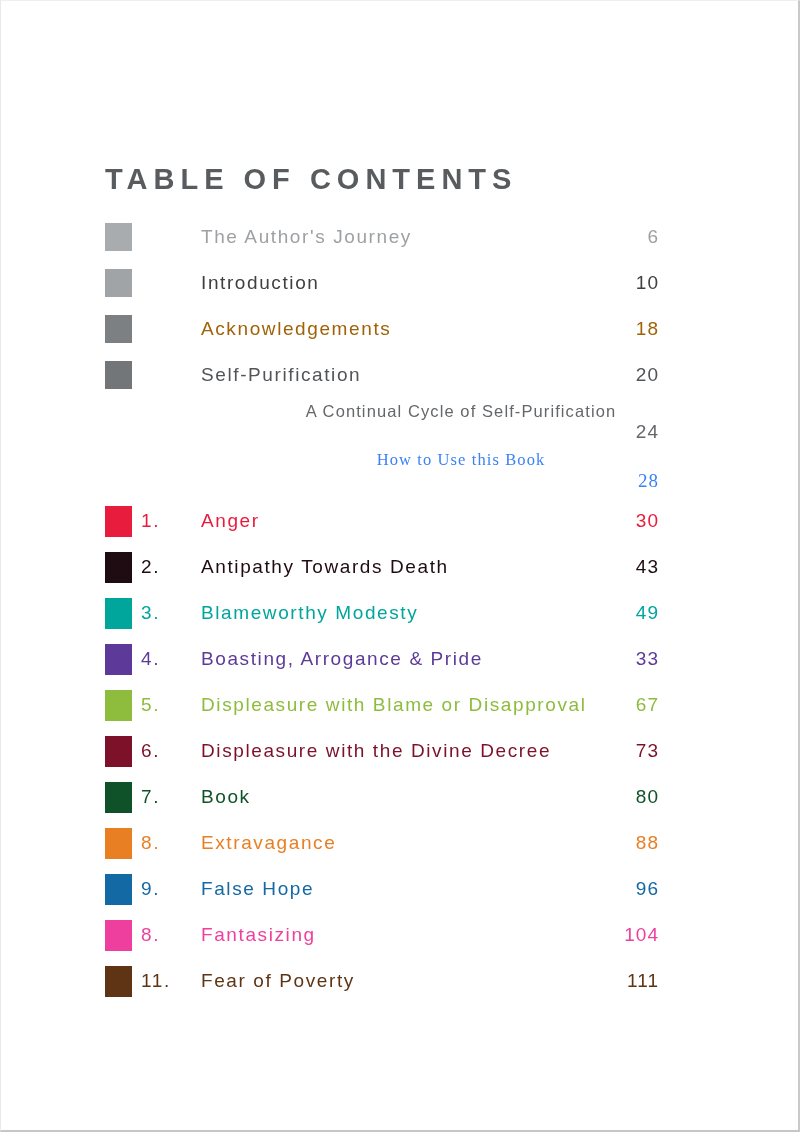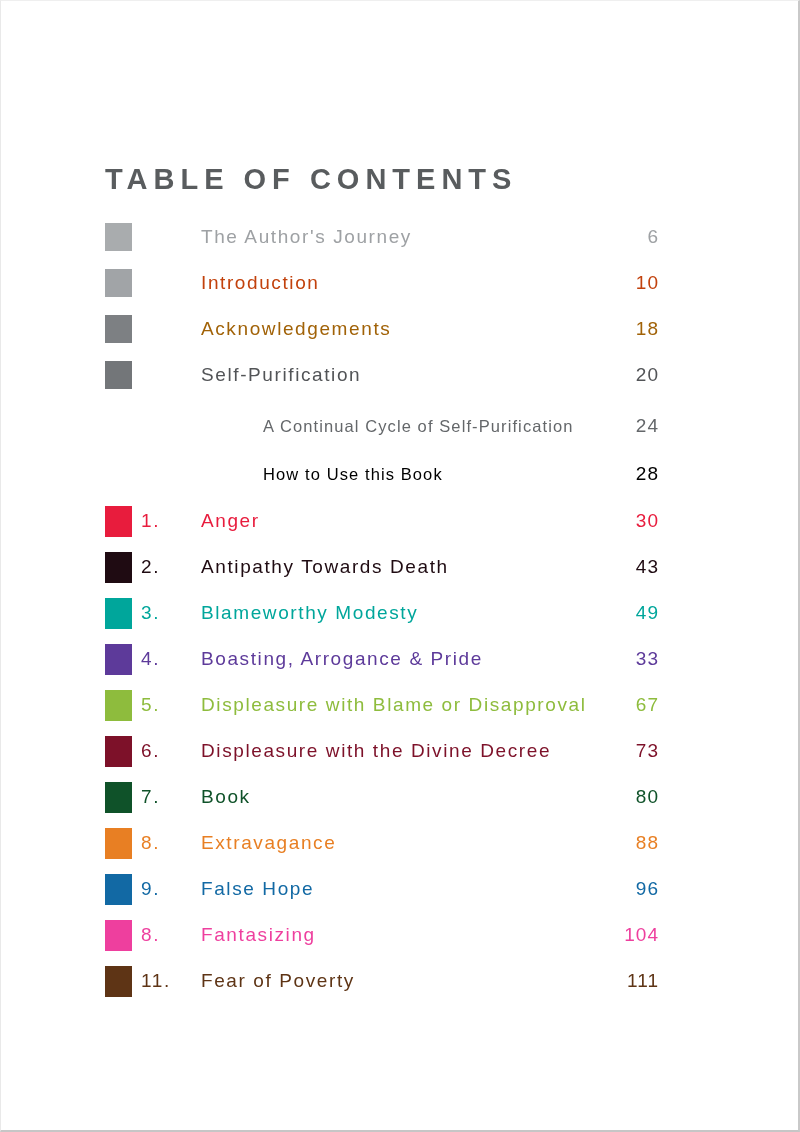--- a/index.html
+++ b/index.html
@@ -15,21 +15,21 @@
     border-bottom:2px solid #c6c6c6;
     overflow:hidden;
   }
   .title{
     position:absolute;left:104px;top:162px;
     font-size:29px;font-weight:700;letter-spacing:6px;
     color:#595c5e;white-space:nowrap;
   }
   .toc{position:absolute;left:104px;top:213px;width:554px;}
   .row{display:flex;align-items:center;height:46px;font-size:19px;letter-spacing:1.6px;white-space:nowrap;}
-  .row.sub{height:48px;}
+  .row.sub{height:48px;flex-direction:column;}
   .row.sub-first{margin-top:4px;}
   .swatch{width:27px;flex:0 0 27px;}
   .swatch.f{height:28px;}
   .swatch.c{height:31px;}
   .front .label{margin-left:69px;}
   .sub .label{margin-left:158px;font-size:16.5px;letter-spacing:1.1px;}
   .num{margin-left:9px;width:60px;flex:0 0 60px;}
   .page-num{margin-left:auto;letter-spacing:1px;}
   .sub .page-num{font-size:19px;}
 </style>
@@ -40,41 +40,41 @@
 
   <div class="title" style="color: rgb(89, 92, 94);">TABLE OF CONTENTS</div>
 
   <div class="toc">
 
     <div class="row front" style="color: rgb(158, 161, 164);">
       <span class="swatch f" style="background-color: rgb(169, 172, 174);"></span>
       <span class="label">The Author's Journey</span>
       <span class="page-num">6</span>
     </div>
-    <div class="row front" style="color: #c2410c;">
+    <div class="row front" style="color: #404040;">
       <span class="swatch f" style="background-color: rgb(161, 164, 167);"></span>
       <span class="label">Introduction</span>
       <span class="page-num">10</span>
     </div>
     <div class="row front" style="color: #a16207;">
       <span class="swatch f" style="background-color: rgb(125, 128, 131);"></span>
       <span class="label">Acknowledgements</span>
       <span class="page-num">18</span>
     </div>
     <div class="row front" style="color: rgb(82, 84, 87);">
       <span class="swatch f" style="background-color: rgb(115, 118, 121);"></span>
       <span class="label">Self-Purification</span>
       <span class="page-num">20</span>
     </div>
 
     <div class="row sub sub-first" style="color: rgb(100, 103, 106);">
       <span class="label">A Continual Cycle of Self-Purification</span>
       <span class="page-num">24</span>
     </div>
-    <div class="row sub" style="color: #000000;">
+    <div class="row sub" style="color: #3b82f6; font-family: Liberation Serif, serif;">
       <span class="label">How to Use this Book</span>
       <span class="page-num">28</span>
     </div>
 
     <div class="row chapter" style="color: rgb(232, 28, 61);">
       <span class="swatch c" style="background-color: rgb(232, 28, 61);"></span>
       <span class="num">1.</span>
       <span class="label">Anger</span>
       <span class="page-num">30</span>
     </div>

